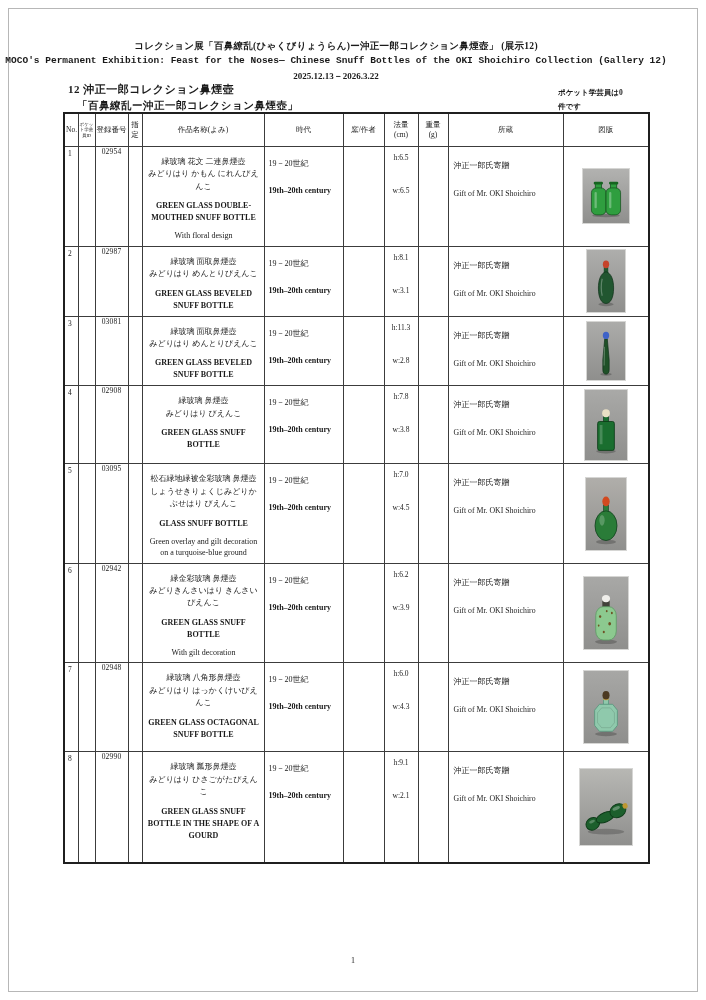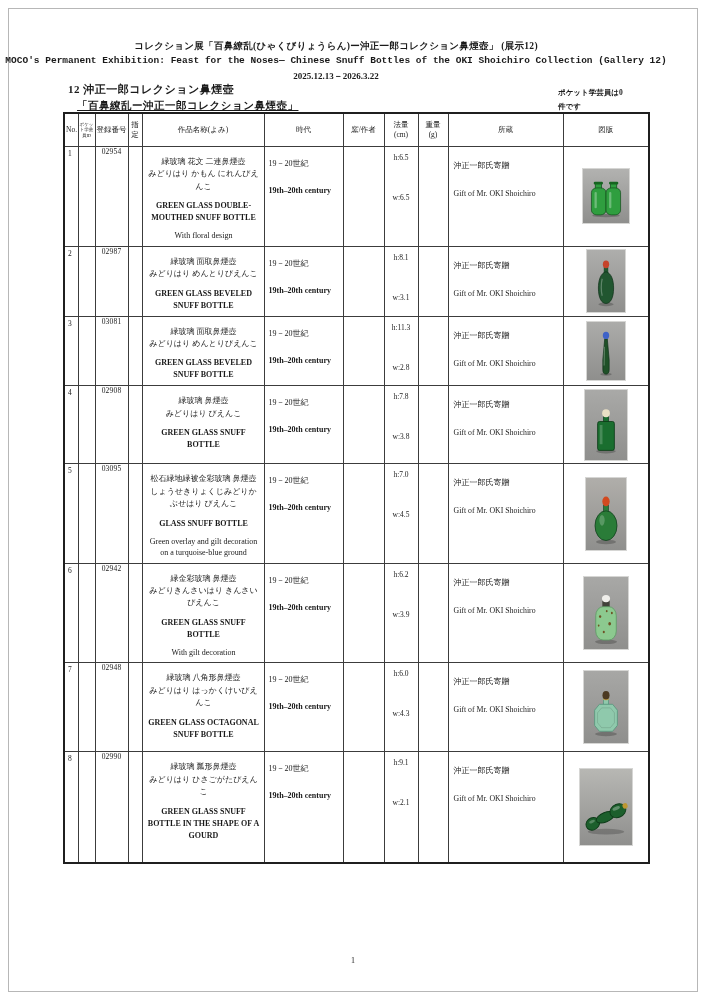--- a/index.html
+++ b/index.html
@@ -7,21 +7,21 @@
     width:706px;height:1000px;position:relative;background:#ffffff;
     font-family:"Liberation Serif","DejaVu Serif",serif;color:#1a1a1a;
     -webkit-font-smoothing:antialiased;
   }
   .scan-frame{position:absolute;inset:8px;border:1px solid #b7b7b7;pointer-events:none;}
   .hdr{position:absolute;left:0;width:672px;text-align:center;font-weight:bold;}
   .hdr-ja{top:40px;font-size:9.5px;letter-spacing:.3px;}
   .hdr-en{top:55px;font-size:9.5px;font-family:Liberation Mono, monospace;}
   .hdr-date{top:70px;font-size:9px;}
   .section-title{position:absolute;left:68px;top:82px;font-size:11px;font-weight:bold;letter-spacing:.5px;}
-  .section-subtitle{position:absolute;left:77px;top:99px;font-size:10.5px;font-weight:bold;letter-spacing:.5px;text-decoration:underline;}
+  .section-subtitle{position:absolute;left:77px;top:99px;font-size:10.5px;font-weight:bold;letter-spacing:.5px;}
   .pocket-note{position:absolute;left:558px;top:86px;font-size:7.5px;font-weight:bold;white-space:pre-line;line-height:1.9;}
 
   .table-wrap{position:absolute;left:63px;top:112px;}
   table{border-collapse:collapse;table-layout:fixed;width:585px;border:2px solid #1f1f1f;}
   th,td{border:1px solid #3c3c3c;padding:0;vertical-align:top;overflow:hidden;}
   thead th{
     text-align:center;vertical-align:middle;font-weight:normal;font-size:7.5px;
     line-height:1.3;white-space:pre-line;height:30px;padding:1px;
   }
   th.tiny{font-size:4.5px;line-height:1.25;letter-spacing:0;}
@@ -29,21 +29,21 @@
   .c-no{padding:2px 0 0 3px;}
   .c-reg{text-align:center;letter-spacing:.2px;}
   .c-title{padding:9px 3px 4px 4px;text-align:center;}
   .t-ja,.t-kana{font-size:8px;line-height:1.55;}
   .t-en{font-size:8px;font-weight:bold;line-height:1.5;margin-top:7px;}
   .t-note{font-size:8px;line-height:1.45;margin-top:6px;}
   .c-period{padding:11px 2px 0 4px;}
   .p-ja{font-size:8px;}
   .p-en{font-size:8px;margin-top:17px;font-weight:bold;}
   .c-size{text-align:center;padding-top:6px;}
-  .s-w{margin-top:31px;}
+  .s-w{margin-top:24px;}
   .c-coll{padding:13px 2px 0 5px;}
   .cl-ja{font-size:8px;}
   .cl-en{font-size:7.8px;margin-top:18px;}
   .c-img{vertical-align:middle;text-align:center;}
   .photo{display:inline-block;vertical-align:middle;box-shadow:0 0 0 1px #d6d6d4;}
   .photo svg{display:block;width:100%;height:100%;}
   .page-num{position:absolute;left:0;top:956px;width:706px;text-align:center;font-size:8px;}
 </style>
 </head>
 <body>

